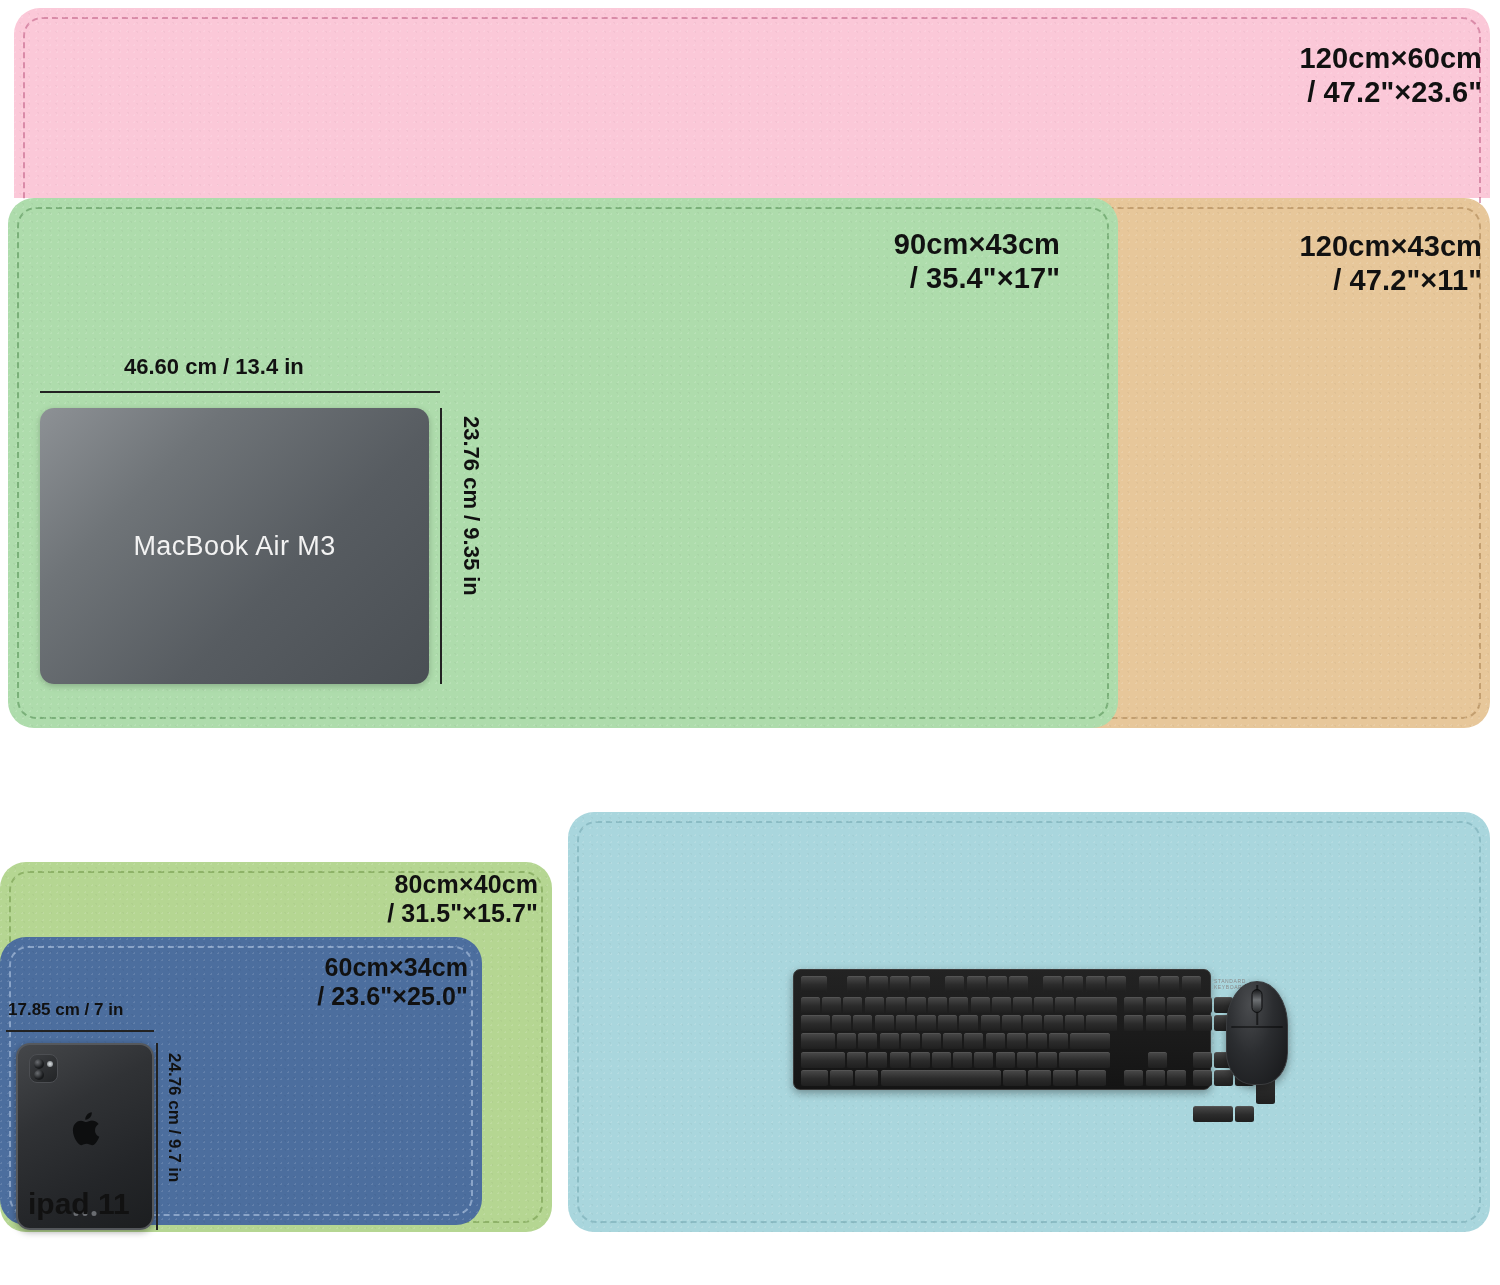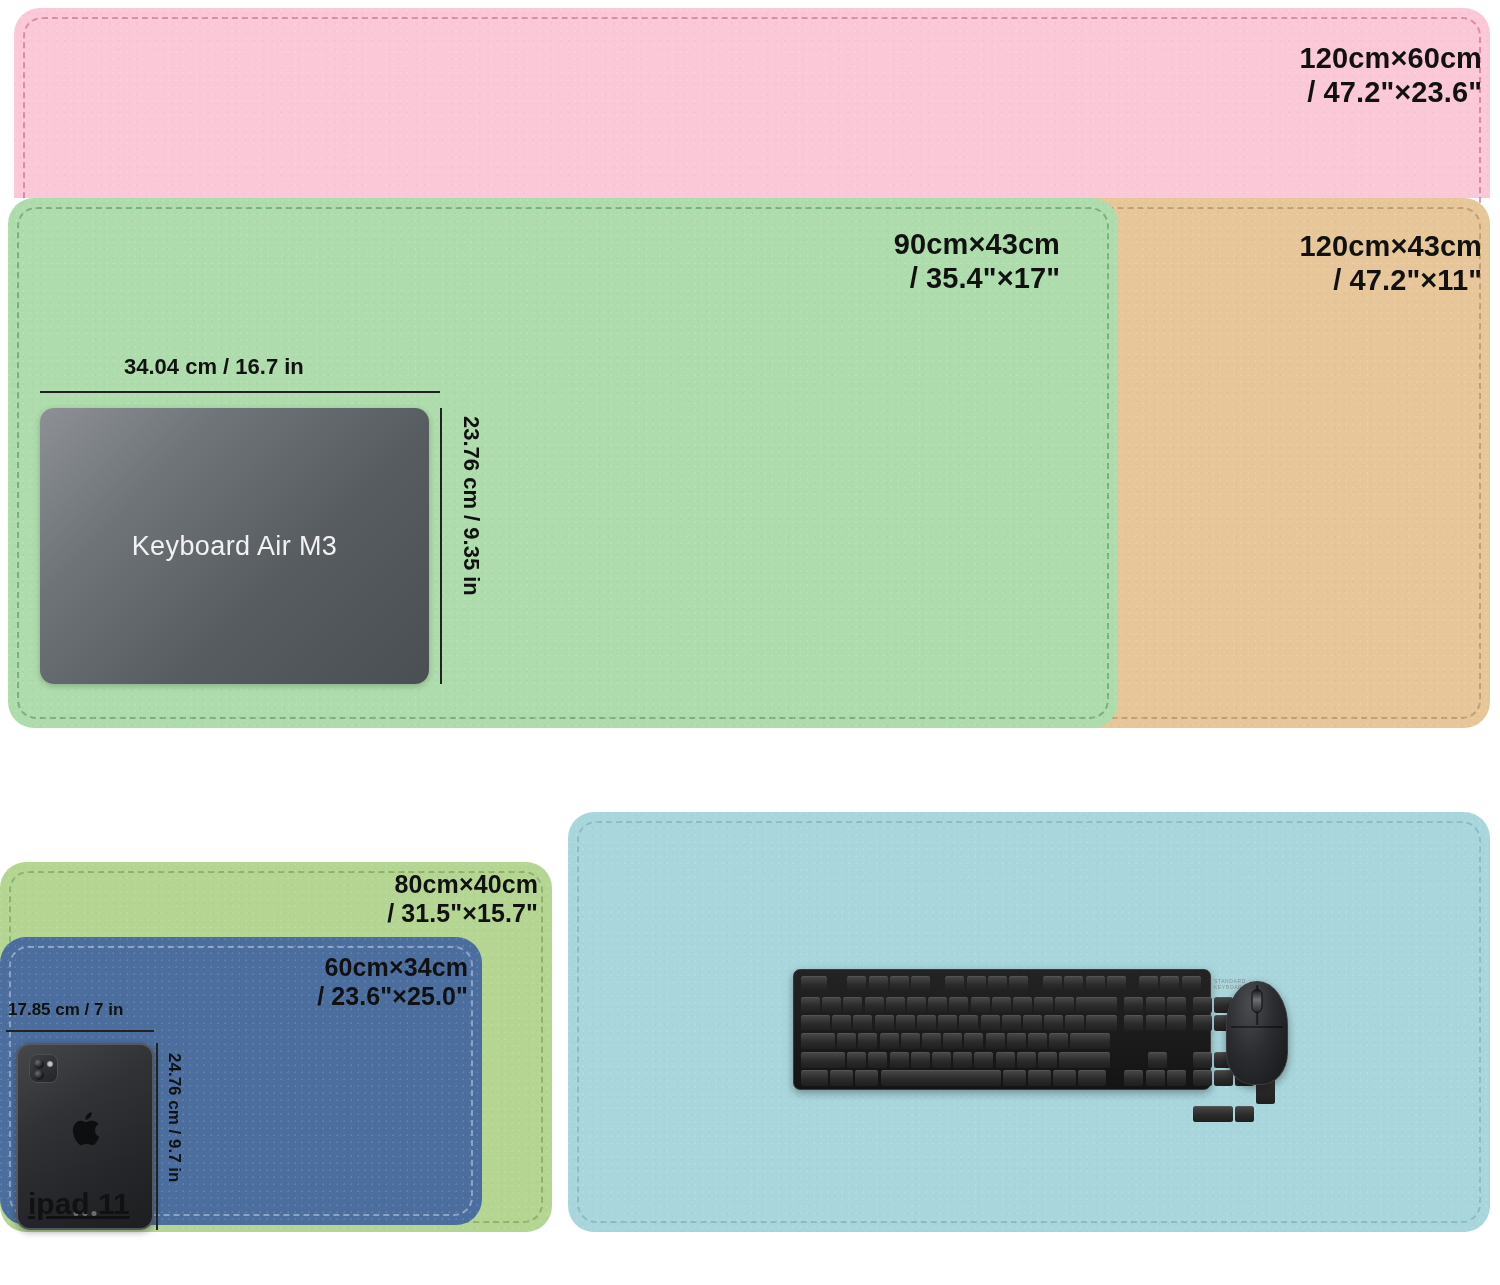--- a/index.html
+++ b/index.html
@@ -204,25 +204,25 @@
   </div>
   <div class="dim big rt" style="right:18px; top:230px; width:420px;">120cm×43cm
 / 47.2"×11"</div>
 
   <div class="mat m-green grain" style="left:8px; top:198px; width:1110px; height:530px;">
     <div class="stitch"></div>
   </div>
   <div class="dim big rt" style="left:700px; top:228px; width:360px;">90cm×43cm
 / 35.4"×17"</div>
 
-  <div class="meas" style="left:124px; top:354px;">34.04 cm / 16.7 in</div>
+  <div class="meas" style="left:124px; top:354px;">46.60 cm / 13.4 in</div>
   <div class="rule-h" style="left:40px; top:391px; width:400px;"></div>
 
   <div class="macbook" style="left:40px; top:408px; width:389px; height:276px;">
-    <span class="mb-text">Keyboard Air M3</span>
+    <span class="mb-text">MacBook Air M3</span>
   </div>
 
   <div class="rule-v" style="left:440px; top:408px; height:276px;"></div>
   <div class="vlabel" style="left:484px; top:416px;">23.76 cm / 9.35 in</div>
 
   <div class="mat m-olive grain" style="left:0px; top:862px; width:552px; height:370px;">
     <div class="stitch"></div>
   </div>
   <div class="dim mid rt" style="left:250px; top:870px; width:288px;">80cm×40cm
 / 31.5"×15.7"</div>
@@ -248,21 +248,21 @@
     <div class="dots">
       <span></span>
         <span></span>
         <span></span>
     </div>
   </div>
 
   <div class="rule-v" style="left:156px; top:1043px; height:187px;"></div>
   <div class="vlabel small" style="left:184px; top:1053px;">24.76 cm / 9.7 in</div>
 
-  <div class="caption" style="left:28px; top:1187px;text-decoration:underline;">ipad 11</div>
+  <div class="caption" style="left:28px; top:1187px;">ipad 11</div>
 
   <div class="mat m-teal grain" style="left:568px; top:812px; width:922px; height:420px;">
     <div class="stitch"></div>
   </div>
 
   <div class="keyboard" style="left:793px; top:969px; width:418px; height:121px;">
 
     <div class="kb-zone" style="margin-bottom:5px;">
       <div class="kb-row" style="margin:0;">
         <div class="key" style="width:26px;"></div>

